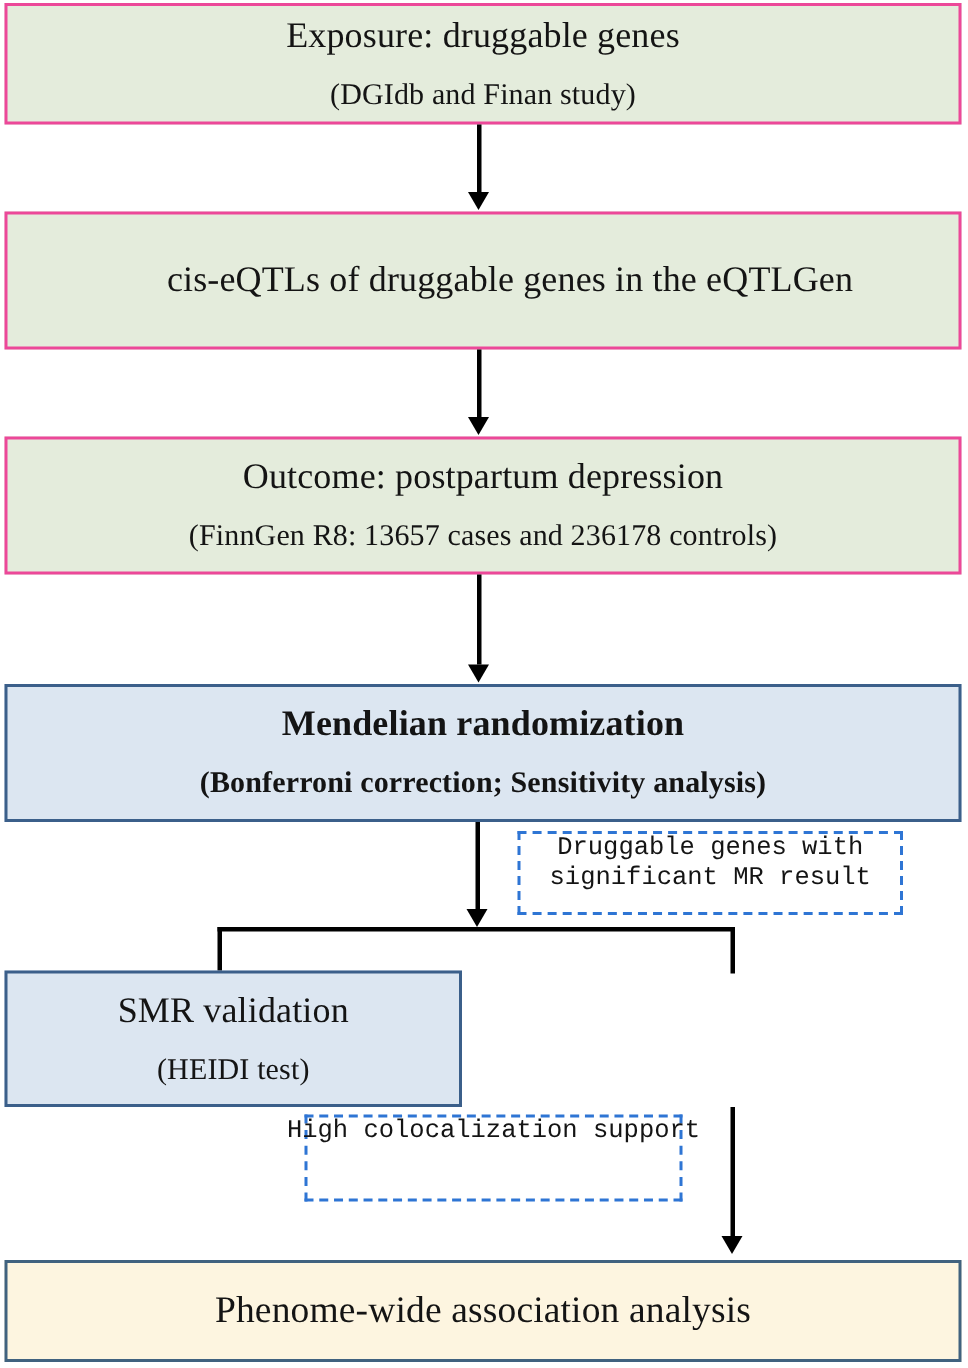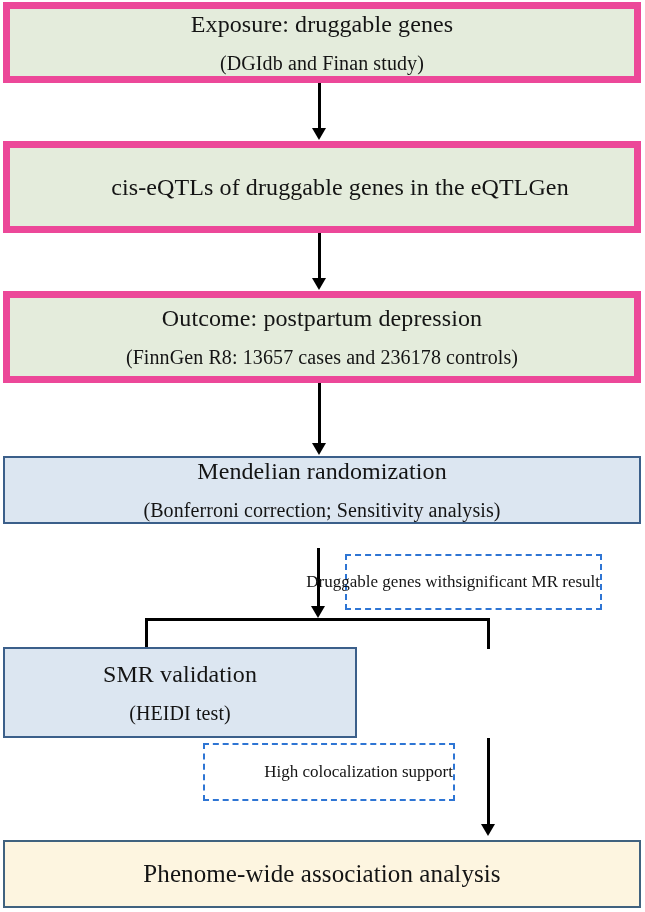--- a/index.html
+++ b/index.html
@@ -38,45 +38,47 @@
     letter-spacing: 0.1px;
     white-space: nowrap;
     margin-top: 14px;
   }
   .box.single .title {
     font-size: 25px;
   }
 
   .green {
     background: #e4ecdc;
-    border: 7px solid #ec4899;
+    border: 2px solid #ec4899;
   }
   .blue {
     background: #dce6f1;
     border: 2px solid #3b5f8a;
   }
   .cream {
     background: #fdf5e0;
     border: 2px solid #40627f;
   }
 
   
   .dashed {
     position: absolute;
     box-sizing: border-box;
     border: 2px dashed #2e75d4;
     background: transparent;
     display: flex;
+    flex-direction: column;
     align-items: center;
-    justify-content: flex-end;
+    justify-content: flex-start;
     text-align: center;
     color: #141414;
     font-size: 17px;
     line-height: 1.18;
     white-space: nowrap;
+    font-family: Liberation Mono, monospace;
   }
 
   
   .vline {
     position: absolute;
     background: #000000;
     width: 3px;
   }
   .hline {
     position: absolute;
@@ -113,38 +115,38 @@
   <div class="arrowhead" style="left:312px; top:278px;"></div>
 
   <div class="box green" style="left:3px; top:291px; width:638px; height:92px;">
     <div class="title">Outcome: postpartum depression</div>
     <div class="sub">(FinnGen R8: 13657 cases and 236178 controls)</div>
   </div>
 
   <div class="vline" style="left:318px; top:383px; height:60px;"></div>
   <div class="arrowhead" style="left:312px; top:443px;"></div>
 
-  <div class="box blue" style="left:3px; top:456px; width:638px; height:68px;">
+  <div class="box blue" style="left:3px; top:456px; width:638px; height:92px;font-weight:bold;">
     <div class="title">Mendelian randomization</div>
     <div class="sub">(Bonferroni correction; Sensitivity analysis)</div>
   </div>
 
   <div class="vline" style="left:317px; top:548px; height:62px;"></div>
   <div class="arrowhead" style="left:311px; top:606px;"></div>
 
   <div class="dashed" style="left:345px; top:554px; width:257px; height:56px;">
     <div>Druggable genes with</div>
     <div>significant MR result</div>
   </div>
 
   <div class="hline" style="left:145px; top:618px; width:345px;"></div>
   <div class="vline" style="left:145px; top:618px; height:31px;"></div>
   <div class="vline" style="left:487px; top:618px; height:31px;"></div>
 
-  <div class="box blue" style="left:3px; top:647px; width:354px; height:91px;">
+  <div class="box blue" style="left:3px; top:647px; width:305px; height:91px;">
     <div class="title">SMR validation</div>
     <div class="sub">(HEIDI test)</div>
   </div>
 
 
   <div class="vline" style="left:487px; top:738px; height:88px;"></div>
   <div class="arrowhead" style="left:481px; top:824px;"></div>
 
   <div class="dashed" style="left:203px; top:743px; width:252px; height:58px;">
     <div>High colocalization support</div>

